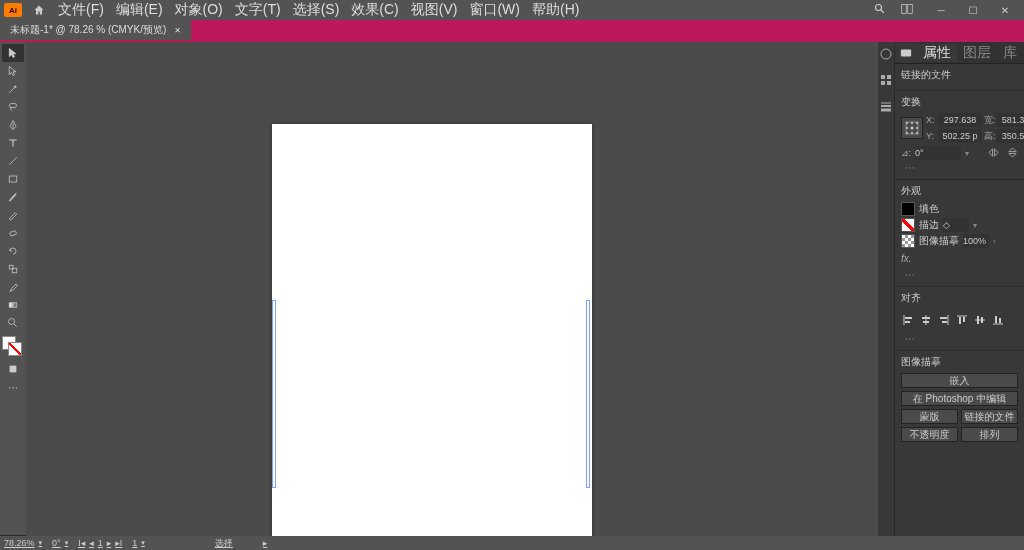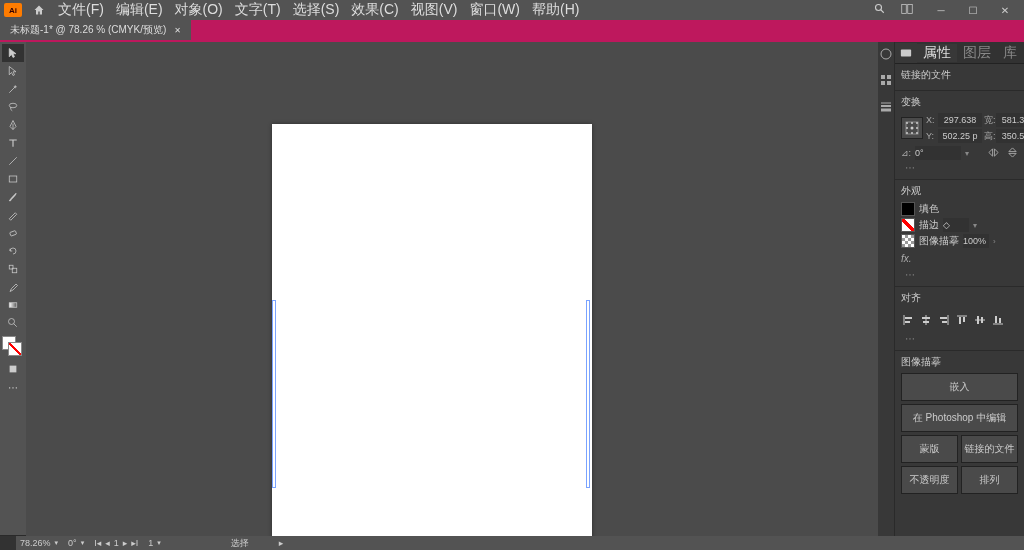--- a/index.html
+++ b/index.html
@@ -48,24 +48,24 @@
 .appearance-row { display: flex; align-items: center; gap: 4px; margin: 2px 0; }
 .swatch { width: 14px; height: 14px; border: 1px solid #555; flex-shrink: 0; }
 .swatch.fill { background: #000; }
 .swatch.stroke { background: #fff; position: relative; }
 .swatch.stroke::before { content: ""; position: absolute; top: 0; left: 0; right: 0; bottom: 0; background: linear-gradient(45deg, transparent 40%, #f00 40%, #f00 60%, transparent 60%); }
 .swatch.opacity { background: repeating-conic-gradient(#999 0 25%, #fff 0 50%) 0 0/6px 6px; }
 .stroke-wt { width: 26px; height: 14px; background: #323232; border: none; color: #ccc; font-size: 9px; }
 .fx-row { font-size: 10px; font-style: italic; color: #aaa; padding: 3px 0; }
 .align-row { display: flex; gap: 4px; padding: 4px 0; }
 .align-btn { width: 14px; height: 14px; display: flex; align-items: center; justify-content: center; }
-.qa-btn { width: 100%; height: 28px; background: #4a4a4a; border: 1px solid #222; color: #ccc; font-size: 10px; margin-bottom: 3px; cursor: pointer; }
+.qa-btn { width: 100%; height: 15px; background: #4a4a4a; border: 1px solid #222; color: #ccc; font-size: 10px; margin-bottom: 3px; cursor: pointer; }
 .qa-row { display: flex; gap: 3px; }
 .qa-row .qa-btn { flex: 1; }
-.statusbar { height: 14px; background: #535353; display: flex; align-items: center; font-size: 9px; color: #ccc; padding: 0 4px; gap: 10px; position: absolute; bottom: 0; left: 16px; right: 0; }
+.statusbar { height: 14px; background: #535353; display: flex; align-items: center; font-size: 9px; color: #ccc; padding: 0 4px; gap: 10px; position: absolute; bottom: 0; left: 0; right: 0; text-decoration: underline; }
 .status-seg { display: flex; align-items: center; gap: 4px; }
 </style>
 </head>
 <body>
 
 <div class="menubar">
   <div class="logo">Ai</div>
   <div class="home-icon">
     <svg viewBox="0 0 16 16" width="12" height="12">
         <path d="M8 2 L14 8 L12 8 L12 14 L9 14 L9 10 L7 10 L7 14 L4 14 L4 8 L2 8 Z" fill="#ccc"></path>

